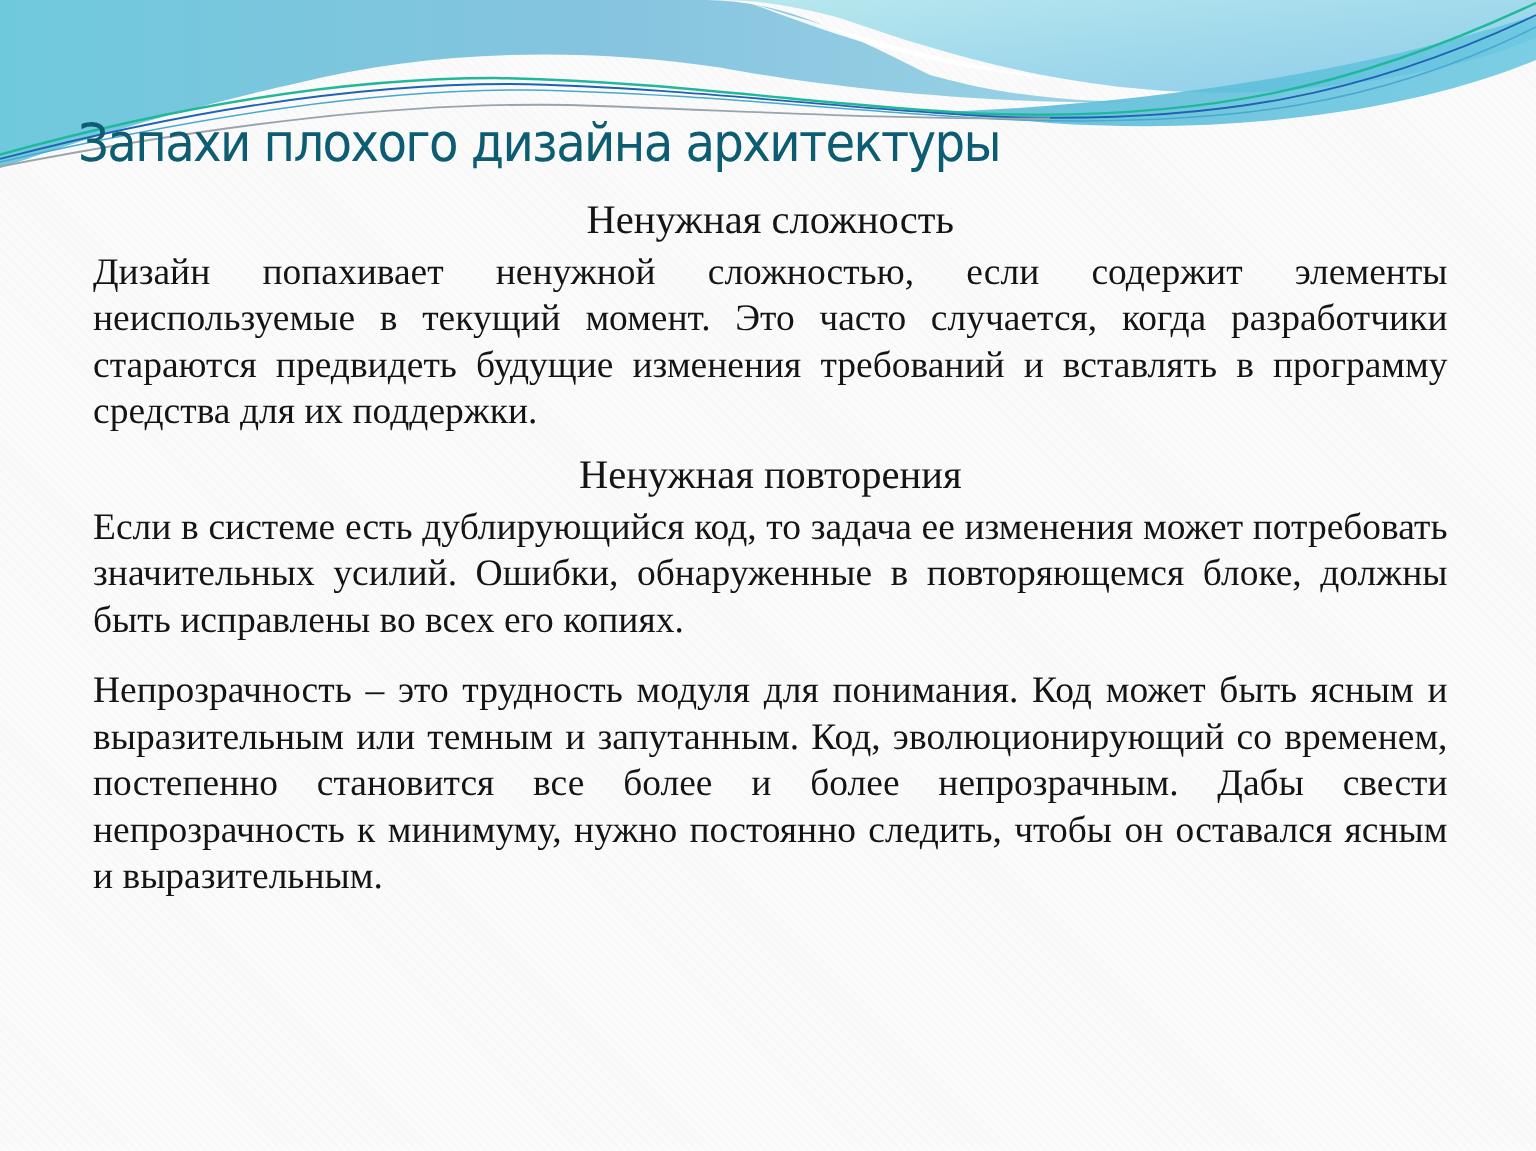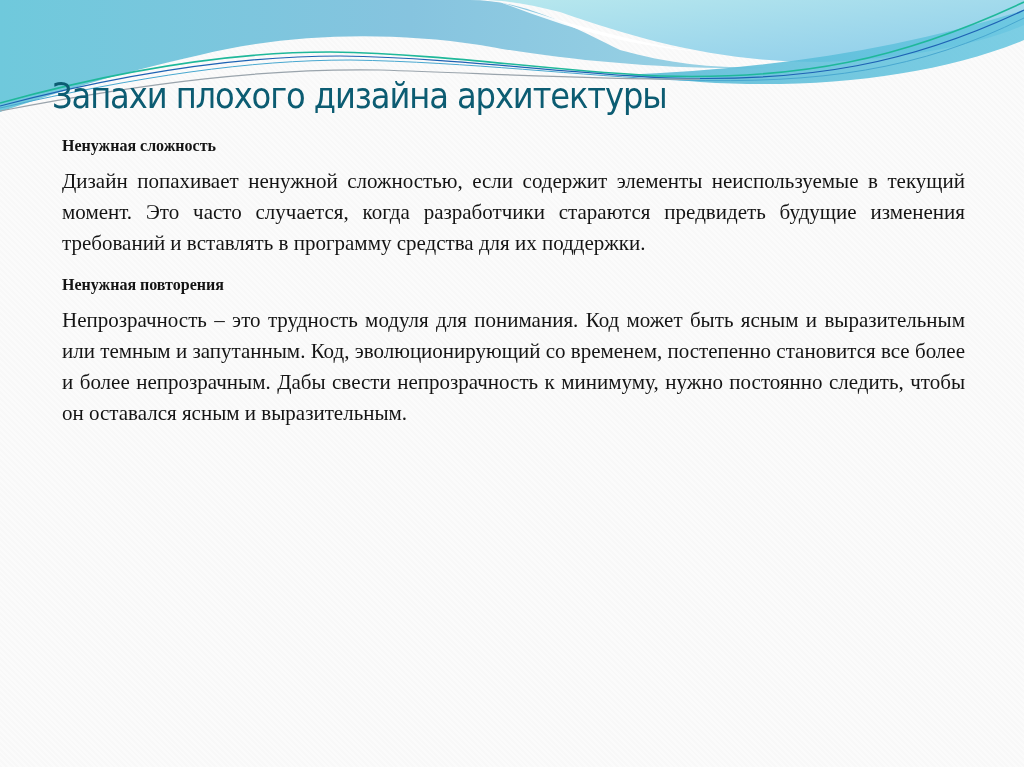--- a/index.html
+++ b/index.html
@@ -44,28 +44,29 @@
   }
   .content {
     position: absolute;
     left: 62px;
     top: 130px;
     width: 903px;
     color: #141414;
   }
   .section-heading {
     margin: 0;
-    font-weight: bold;
-    font-size: 16px;
+    font-weight: normal;
+    font-size: 27px;
     line-height: 28px;
     padding-top: 2px;
+    text-align: center;
   }
   .section-body {
     margin: 0 0 10px 0;
-    font-size: 21px;
+    font-size: 25px;
     line-height: 31px;
     text-align: justify;
     padding-top: 6px;
   }
 </style>
 </head>
 <body>
 
 <div class="slide">
 
@@ -102,18 +103,19 @@
 
   <h1 class="title">Запахи плохого дизайна архитектуры</h1>
 
   <div class="content">
     <div class="section">
       <h2 class="section-heading">Ненужная сложность</h2>
       <p class="section-body">Дизайн попахивает ненужной сложностью, если содержит элементы неиспользуемые в текущий момент. Это часто случается, когда разработчики стараются предвидеть будущие изменения требований и вставлять в программу средства для их поддержки.</p>
     </div>
     <div class="section">
       <h2 class="section-heading">Ненужная повторения</h2>
+      <p class="section-body">Если в системе есть дублирующийся код, то задача ее изменения может потребовать значительных усилий. Ошибки, обнаруженные в повторяющемся блоке, должны быть исправлены во всех его копиях.</p>
     </div>
     <div class="section">
       <p class="section-body">Непрозрачность – это трудность модуля для понимания. Код может быть ясным и выразительным или темным и запутанным. Код, эволюционирующий со временем, постепенно становится все более и более непрозрачным. Дабы свести непрозрачность к минимуму, нужно постоянно следить, чтобы он оставался ясным и выразительным.</p>
     </div>
   </div>
 </div>
 
 </body></html>

